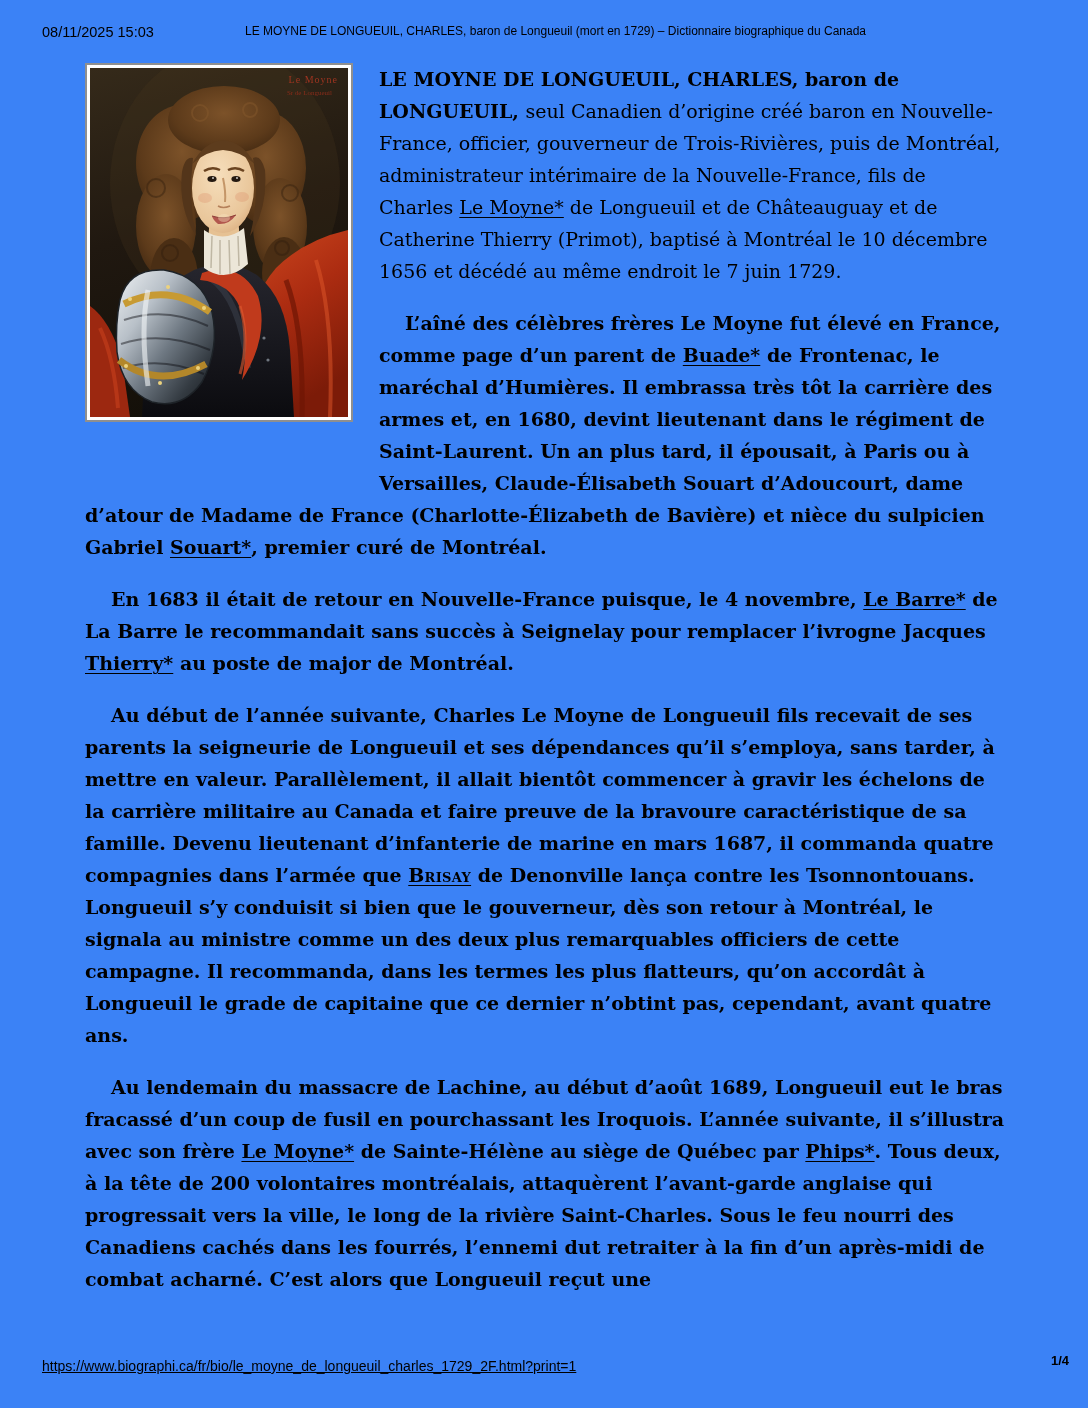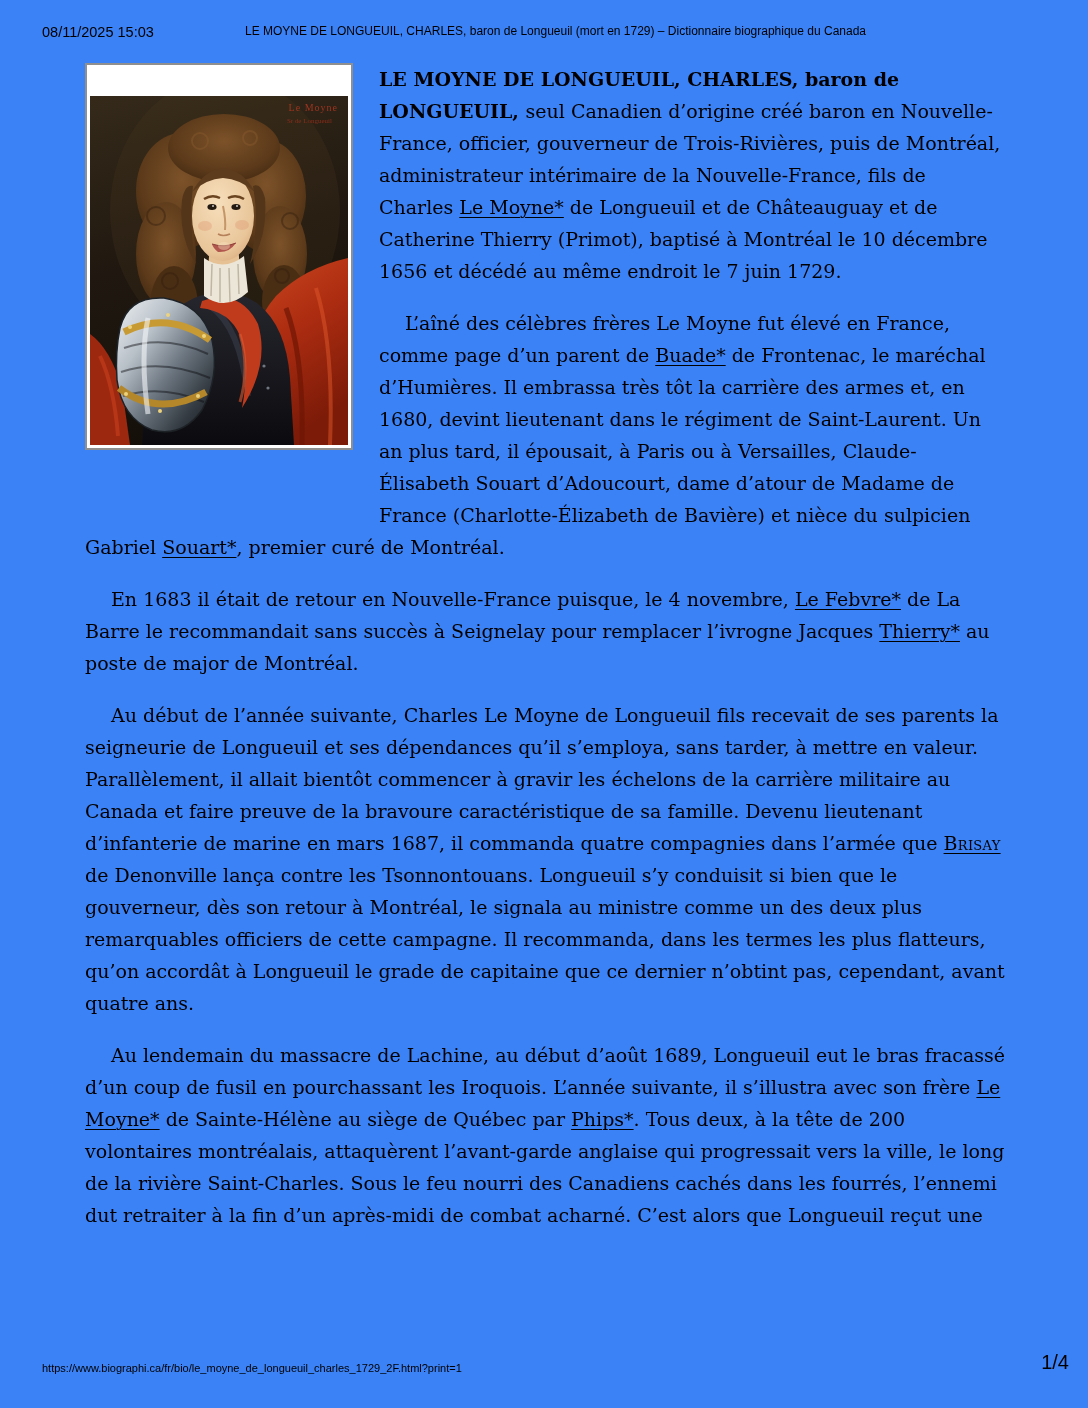--- a/index.html
+++ b/index.html
@@ -2,38 +2,38 @@
 <html lang="fr"><head>
 <meta charset="utf-8">
 <style>
   html,body{margin:0;padding:0;background:#ffffff;}
   .page{position:relative;width:1088px;height:1408px;background:#3b82f6;overflow:hidden;
         font-family:"Liberation Sans",sans-serif;color:#000;padding-left:23px;}
   
   .hdr-date{position:absolute;top:24px;left:42px;font-size:14.5px;white-space:nowrap;}
   .hdr-title{position:absolute;top:24px;left:50%;transform:translateX(-50%);
              font-size:12px;white-space:nowrap;}
-  .ftr-url{position:absolute;bottom:34px;left:42px;font-size:11px;white-space:nowrap;}
-  .ftr-page{position:absolute;bottom:34px;right:42px;font-size:20px;}
+  .ftr-url{position:absolute;bottom:34px;left:42px;font-size:14px;white-space:nowrap;text-decoration:underline;}
+  .ftr-page{position:absolute;bottom:40px;right:42px;font-size:13px;font-weight:bold;}
   
   .content{position:absolute;top:63px;left:85px;width:920px;}
   .content::after{content:"";display:block;clear:both;}
   
   figure.portrait{float:left;margin:0 26px 64px 0;width:268px;box-sizing:border-box;
                   border:2px solid #8f8f8f;background:#fff;padding:3px;}
-  .painting{width:258px;height:349px;display:block;margin-top:28px;}
+  .painting{width:258px;height:349px;display:block;}
   .painting svg{width:100%;height:100%;display:block;}
   figcaption{padding:13px 4px 9px;text-align:center;line-height:24px;}
   .cap-label{font-family:"Liberation Sans",sans-serif;font-size:17.5px;color:#111;}
   .cap-link{font-family:"DejaVu Serif",serif;font-size:16px;color:#000;
             text-decoration:underline;text-underline-offset:2px;}
   
   .article{font-family:"DejaVu Serif",serif;font-size:19px;line-height:32px;color:#000;}
   .article p{margin:0 0 20px 0;}
-  .article p.indent{text-indent:26px;}
+  .article p.indent{text-indent:26px;font-weight:bold;}
   .article a{color:#000;text-decoration:underline;text-decoration-thickness:1px;
              text-underline-offset:3px;}
   .article strong{font-weight:bold;}
   .smallcaps{font-variant:small-caps;letter-spacing:0.3px;}
 </style>
 </head>
 <body>
 
 <div class="page">
 
@@ -152,21 +152,21 @@
 
           <text x="248" y="15" text-anchor="end" font-family="Liberation Serif, serif" font-size="10" fill="#9e3420" letter-spacing="1">Le Moyne</text>
           <text x="242" y="27" text-anchor="end" font-family="Liberation Serif, serif" font-size="7" fill="#8a2c1a">Sr de Longueuil</text>
         </svg>
       </div>
     </figure>
 
     <div class="article">
         <p class="para"><strong>LE MOYNE DE LONGUEUIL, CHARLES, baron de LONGUEUIL, </strong><span>seul Canadien d’origine créé baron en Nouvelle-France, officier, gouverneur de Trois-Rivières, puis de Montréal, administrateur intérimaire de la Nouvelle-France, fils de Charles </span><a href="#">Le Moyne*</a><span> de Longueuil et de Châteauguay et de Catherine Thierry (Primot), baptisé à Montréal le 10 décembre 1656 et décédé au même endroit le 7 juin 1729.</span></p>
         <p class="para indent"><span>L’aîné des célèbres frères Le Moyne fut élevé en France, comme page d’un parent de </span><a href="#">Buade*</a><span> de Frontenac, le maréchal d’Humières. Il embrassa très tôt la carrière des armes et, en 1680, devint lieutenant dans le régiment de Saint-Laurent. Un an plus tard, il épousait, à Paris ou à Versailles, Claude-Élisabeth Souart d’Adoucourt, dame d’atour de Madame de France (Charlotte-Élizabeth de Bavière) et nièce du sulpicien Gabriel </span><a href="#">Souart*</a><span>, premier curé de Montréal.</span></p>
-        <p class="para indent"><span>En 1683 il était de retour en Nouvelle-France puisque, le 4 novembre, </span><a href="#">Le Febvre*</a><span> de La Barre le recommandait sans succès à Seignelay pour remplacer l’ivrogne Jacques </span><a href="#">Thierry*</a><span> au poste de major de Montréal.</span></p>
+        <p class="para indent"><span>En 1683 il était de retour en Nouvelle-France puisque, le 4 novembre, </span><a href="#">Le Barre*</a><span> de La Barre le recommandait sans succès à Seignelay pour remplacer l’ivrogne Jacques </span><a href="#">Thierry*</a><span> au poste de major de Montréal.</span></p>
         <p class="para indent"><span>Au début de l’année suivante, Charles Le Moyne de Longueuil fils recevait de ses parents la seigneurie de Longueuil et ses dépendances qu’il s’employa, sans tarder, à mettre en valeur. Parallèlement, il allait bientôt commencer à gravir les échelons de la carrière militaire au Canada et faire preuve de la bravoure caractéristique de sa famille. Devenu lieutenant d’infanterie de marine en mars 1687, il commanda quatre compagnies dans l’armée que </span><a href="#" class="smallcaps">Brisay</a><span> de Denonville lança contre les Tsonnontouans. Longueuil s’y conduisit si bien que le gouverneur, dès son retour à Montréal, le signala au ministre comme un des deux plus remarquables officiers de cette campagne. Il recommanda, dans les termes les plus flatteurs, qu’on accordât à Longueuil le grade de capitaine que ce dernier n’obtint pas, cependant, avant quatre ans.</span></p>
         <p class="para indent"><span>Au lendemain du massacre de Lachine, au début d’août 1689, Longueuil eut le bras fracassé d’un coup de fusil en pourchassant les Iroquois. L’année suivante, il s’illustra avec son frère </span><a href="#">Le Moyne*</a><span> de Sainte-Hélène au siège de Québec par </span><a href="#">Phips*</a><span>. Tous deux, à la tête de 200 volontaires montréalais, attaquèrent l’avant-garde anglaise qui progressait vers la ville, le long de la rivière Saint-Charles. Sous le feu nourri des Canadiens cachés dans les fourrés, l’ennemi dut retraiter à la fin d’un après-midi de combat acharné. C’est alors que Longueuil reçut une</span></p>
       </div>
 
   </div>
 
   <div class="ftr-url">https://www.biographi.ca/fr/bio/le_moyne_de_longueuil_charles_1729_2F.html?print=1</div>
   <div class="ftr-page">1/4</div>
 
 </div>

